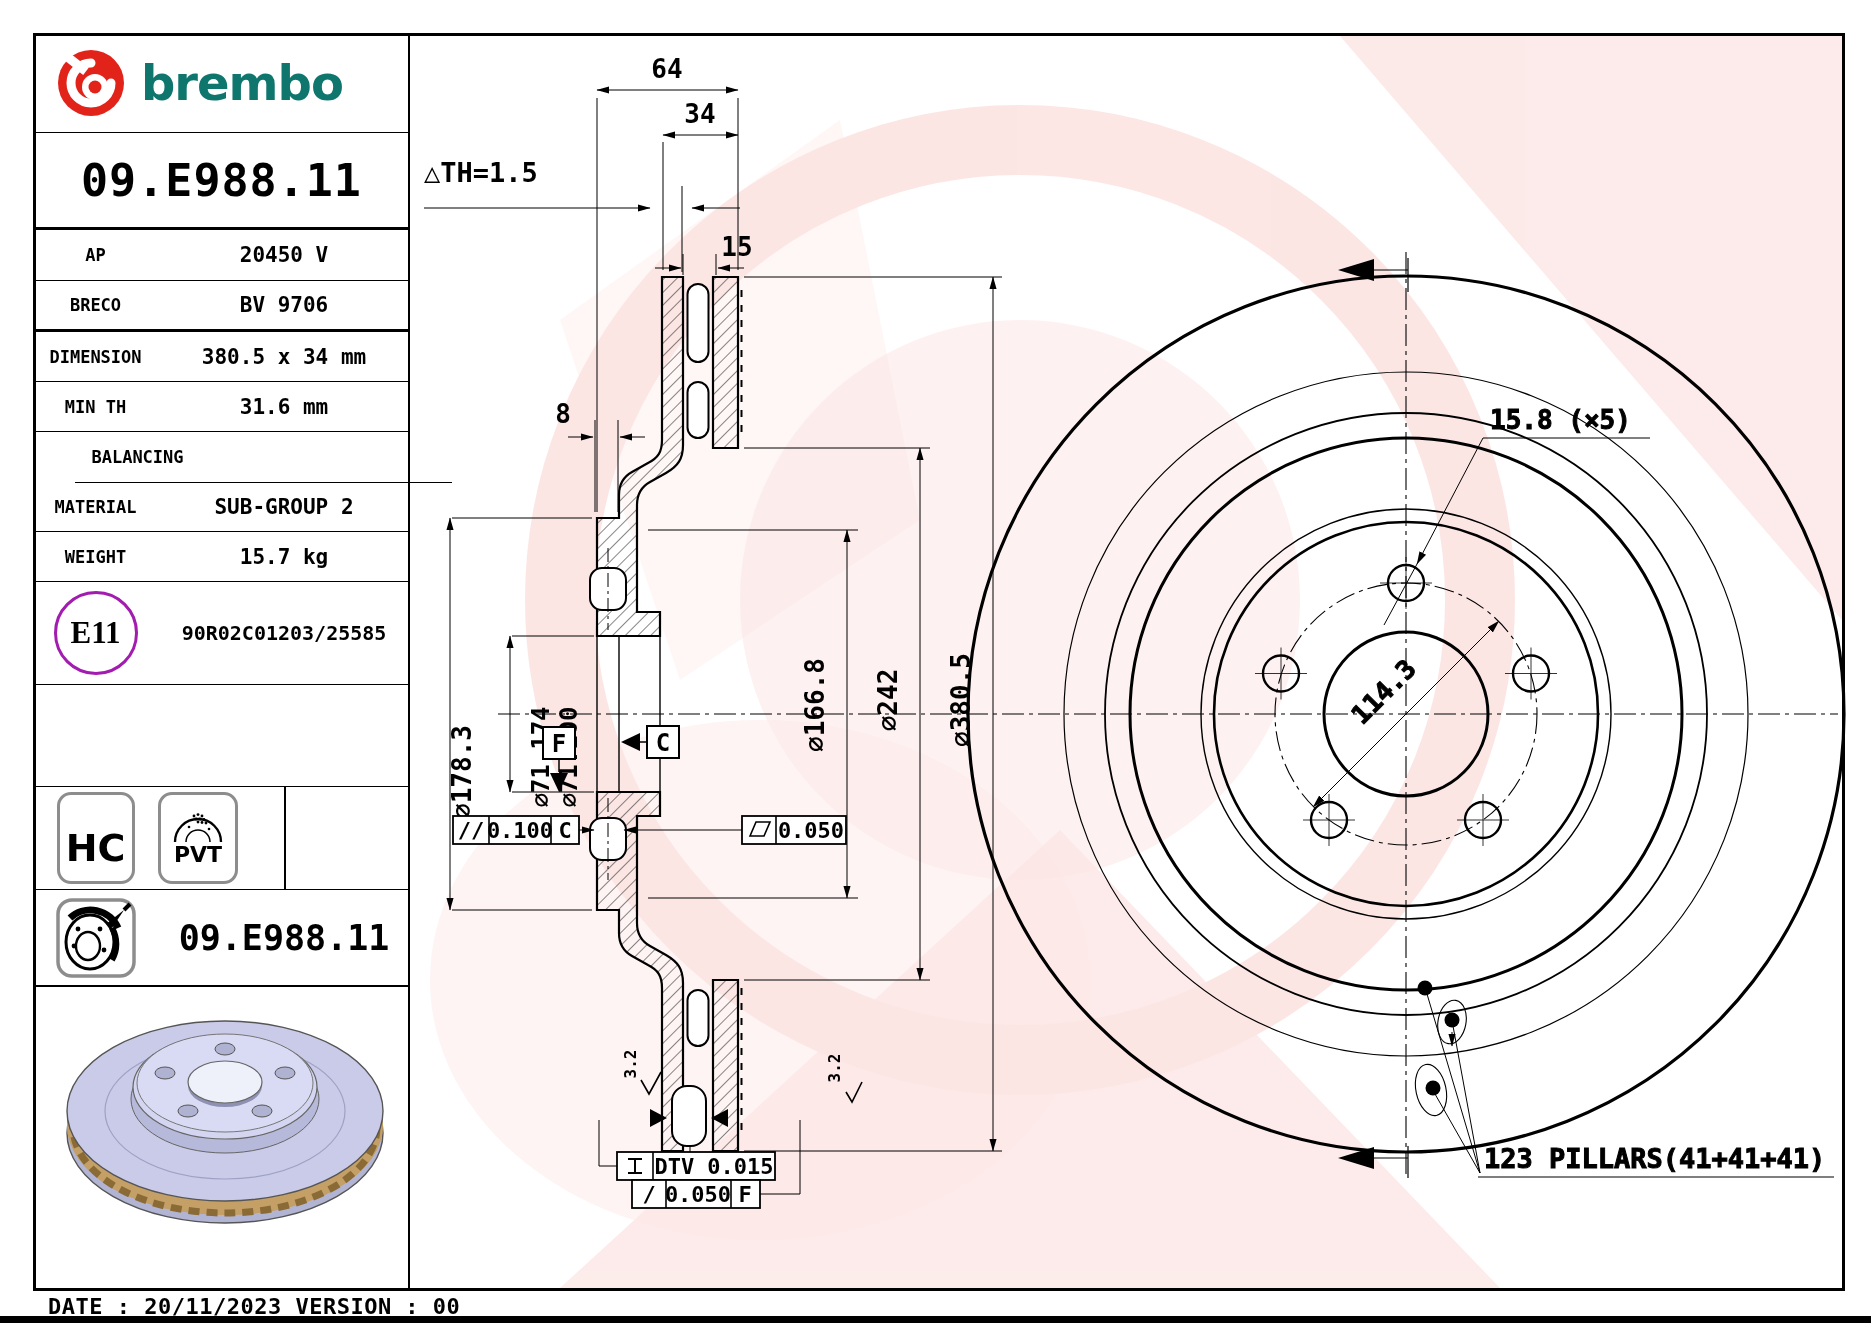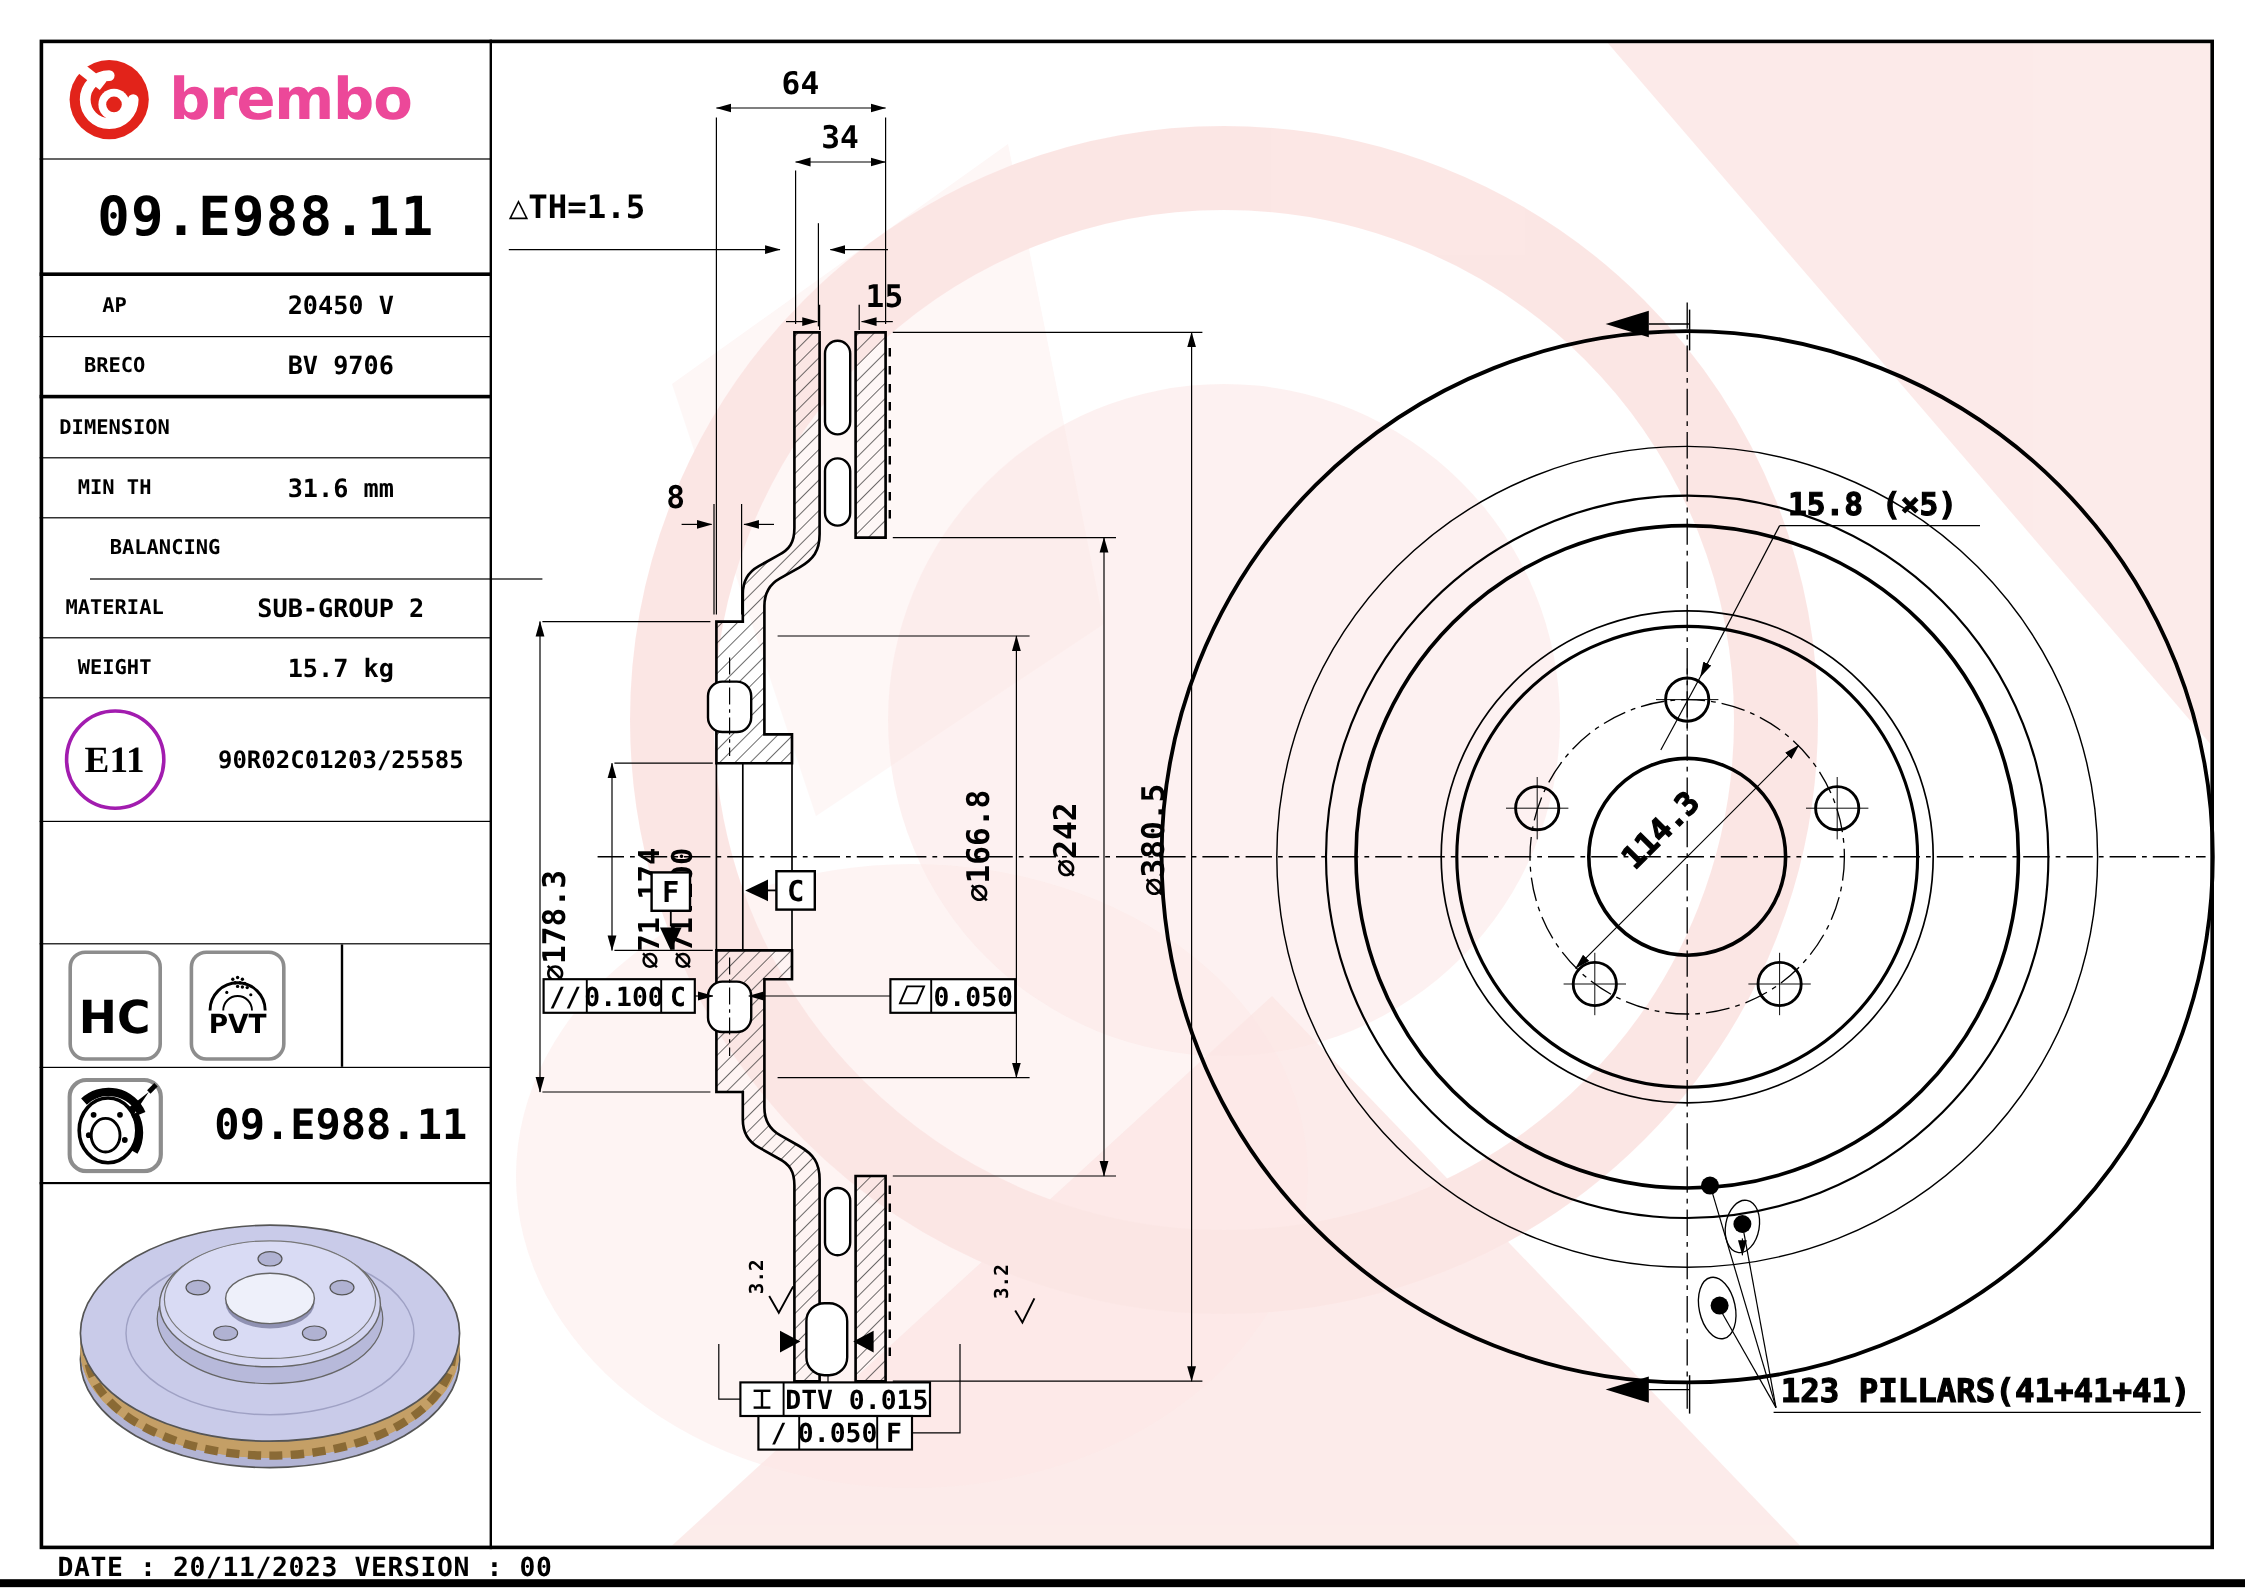--- a/index.html
+++ b/index.html
@@ -271,37 +271,38 @@
   <div id="panel" class="abs">
 
     <div class="row" style="top:0;height:100px;display:flex;align-items:center;">
       <svg width="72" height="72" style="margin-left:22px" viewBox="0 0 72 72">
         <circle cx="36" cy="36" r="33" fill="#e2231a"></circle>
         <path d="M36,16 A20,20 0 1 0 56,36" fill="none" stroke="#fff" stroke-width="9" stroke-linecap="round"></path>
         <circle cx="40" cy="40" r="13" fill="#fff"></circle>
         <circle cx="40" cy="40" r="6.5" fill="#e2231a"></circle>
         <rect x="8" y="12" width="26" height="9" fill="#fff" transform="rotate(38 21 16)"></rect>
       </svg>
-      <span id="brandword" style="color:#ec4899;margin-left:14px">brembo</span>
+      <span id="brandword" style="color:#0f766e;margin-left:14px">brembo</span>
     </div>
 
     <div class="row" style="top:100px;height:97px;border-bottom-width:3px;display:flex;align-items:center;justify-content:center;">
       <span style="font-size:45px;font-weight:bold;letter-spacing:1px;">09.E988.11</span>
     </div>
 
     <div class="row" style="top:197px;height:51px;">
       <div class="cellL lbl">AP</div>
       <div class="cellR val">20450 V</div>
     </div>
     <div class="row" style="top:248px;height:51px;border-bottom-width:3px;">
       <div class="cellL lbl">BRECO</div>
       <div class="cellR val">BV 9706</div>
     </div>
     <div class="row" style="top:299px;height:50px;">
       <div class="cellL lbl">DIMENSION</div>
+      <div class="cellR val">380.5 x 34 mm</div>
     </div>
     <div class="row" style="top:349px;height:50px;">
       <div class="cellL lbl">MIN TH</div>
       <div class="cellR val">31.6 mm</div>
     </div>
     <div class="row" style="top:399px;height:51px;margin-left:42px;">
       <div class="cellL lbl">BALANCING</div>
     </div>
     <div class="row" style="top:450px;height:49px;">
       <div class="cellL lbl">MATERIAL</div>

